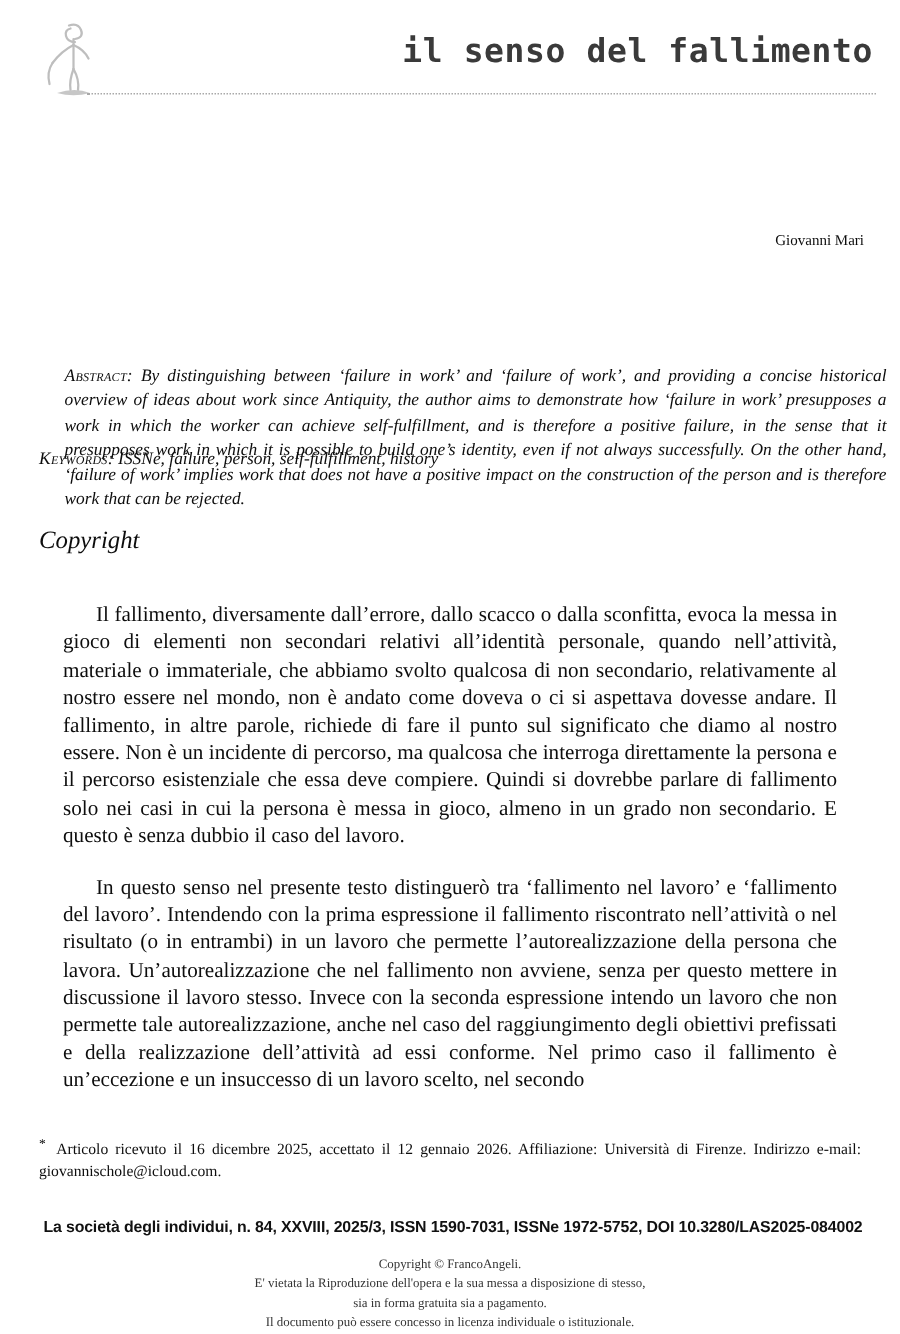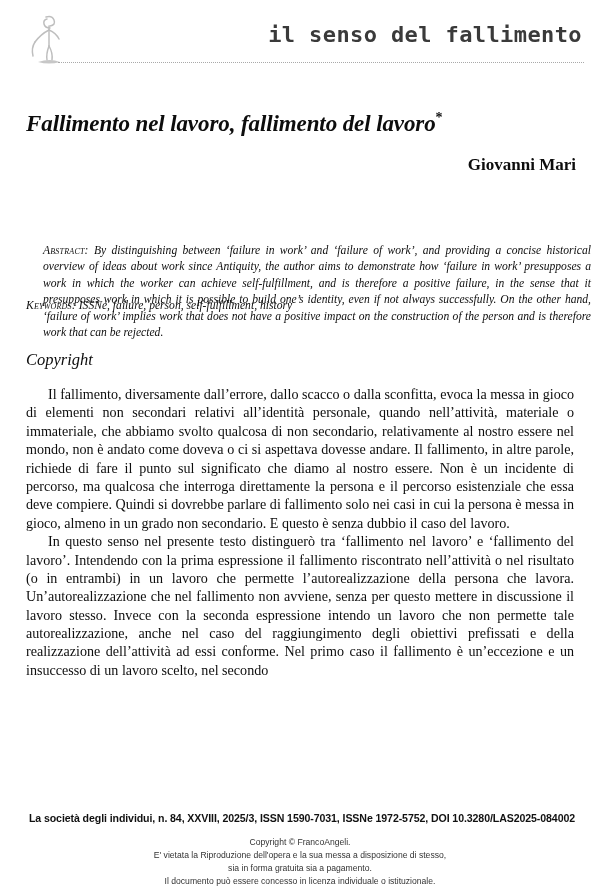--- a/index.html
+++ b/index.html
@@ -74,23 +74,22 @@
   .doc-title .star {
     font-size: 14px;
     vertical-align: super;
     font-weight: bold;
     font-style: normal;
   }
   .author {
     position: absolute;
     right: 24px;
     top: 155px;
-    font-size: 17px;
+    font-size: 10px;
     text-align: left;
-    font-weight: bold;
   }
 
   
   .abstract-block {
     position: absolute;
     left: 43px;
     top: 195px;
     width: 548px;
     font-style: italic;
     font-size: 11.6px;
@@ -126,21 +125,21 @@
   .body-text {
     position: absolute;
     left: 26px;
     top: 385px;
     width: 548px;
     font-size: 14.1px;
     line-height: 1.305;
     text-align: justify;
   }
   .body-text p {
-    margin: 0;
+    margin: 16px;
     text-indent: 22px;
     hyphens: auto;
     -webkit-hyphens: auto;
   }
 
   
   .footnote-rule {
     position: absolute;
     left: 26px;
     top: 752px;
@@ -177,21 +176,21 @@
     text-align: center;
   }
 
   
   .copyright-block {
     position: absolute;
     left: 0;
     top: 836px;
     width: 600px;
     text-align: center;
-    font-family: Liberation Sans, sans-serif;
+    font-family: Liberation Serif, serif;
     font-size: 8.6px;
     line-height: 1.52;
     color: #333;
   }
   .copyright-block div { white-space: nowrap; }
 </style>
 </head>
 <body>
 
 <div class="page">
@@ -209,42 +208,42 @@
           <path d="M23 34 q-3 8 -2 14"></path>
           <path d="M23 34 q4 7 3 14"></path>
         </g>
         <path d="M12 50 q12 -4 22 0 q-11 3 -22 0 z" fill="#9a9a9a" stroke="none"></path>
       </svg>
     </div>
     <div class="masthead-title">il senso del fallimento</div>
     <div class="masthead-rule"></div>
   </div>
 
-  <div class="doc-title">
-    <span>Fallimento nel lavoro, fallimento del lavoro</span><span class="star">*</span>
-  </div>
 
   <div class="author">Giovanni Mari</div>
 
   <div class="abstract-block">
     <span class="smallcaps">Abstract:</span><span> By distinguishing between ‘failure in work’ and ‘failure of work’, and providing a concise historical overview of ideas about work since Antiquity, the author aims to demonstrate how ‘failure in work’ presupposes a work in which the worker can achieve self-fulfillment, and is therefore a positive failure, in the sense that it presupposes work in which it is possible to build one’s identity, even if not always successfully. On the other hand, ‘failure of work’ implies work that does not have a positive impact on the construction of the person and is therefore work that can be rejected.</span>
   </div>
 
   <div class="keywords-block">
     <span class="smallcaps">Keywords:</span><span> ISSNe, failure, person, self-fulfillment, history</span>
   </div>
 
   <div class="section-heading">Copyright</div>
 
   <div class="body-text">
     <p>Il fallimento, diversamente dall’errore, dallo scacco o dalla sconfitta, evoca la messa in gioco di elementi non secondari relativi all’identità personale, quando nell’attività, materiale o immateriale, che abbiamo svolto qualcosa di non secondario, relativamente al nostro essere nel mondo, non è andato come doveva o ci si aspettava dovesse andare. Il fallimento, in altre parole, richiede di fare il punto sul significato che diamo al nostro essere. Non è un incidente di percorso, ma qualcosa che interroga direttamente la persona e il percorso esistenziale che essa deve compiere. Quindi si dovrebbe parlare di fallimento solo nei casi in cui la persona è messa in gioco, almeno in un grado non secondario. E questo è senza dubbio il caso del lavoro.</p>
     <p>In questo senso nel presente testo distinguerò tra ‘fallimento nel lavoro’ e ‘fallimento del lavoro’. Intendendo con la prima espressione il fallimento riscontrato nell’attività o nel risultato (o in entrambi) in un lavoro che permette l’autorealizzazione della persona che lavora. Un’autorealizzazione che nel fallimento non avviene, senza per questo mettere in discussione il lavoro stesso. Invece con la seconda espressione intendo un lavoro che non permette tale autorealizzazione, anche nel caso del raggiungimento degli obiettivi prefissati e della realizzazione dell’attività ad essi conforme. Nel primo caso il fallimento è un’eccezione e un insuccesso di un lavoro scelto, nel secondo</p>
   </div>
 
   <div class="footnote-rule"></div>
+  <div class="footnote">
+    <span class="fn-mark">*</span><span>Articolo ricevuto il 16 dicembre 2025, accettato il 12 gennaio 2026. Affiliazione: Università di Firenze. Indirizzo e-mail: giovannischole@icloud.com.</span>
+  </div>
 
   <div class="journal-line">La società degli individui, n. 84, XXVIII, 2025/3, ISSN 1590-7031, ISSNe 1972-5752, DOI 10.3280/LAS2025-084002</div>
 
   <div class="copyright-block">
     <div>Copyright © FrancoAngeli.</div>
     <div>E' vietata la Riproduzione dell'opera e la sua messa a disposizione di stesso,</div>
     <div>sia in forma gratuita sia a pagamento.</div>
     <div>Il documento può essere concesso in licenza individuale o istituzionale.</div>
   </div>
 

